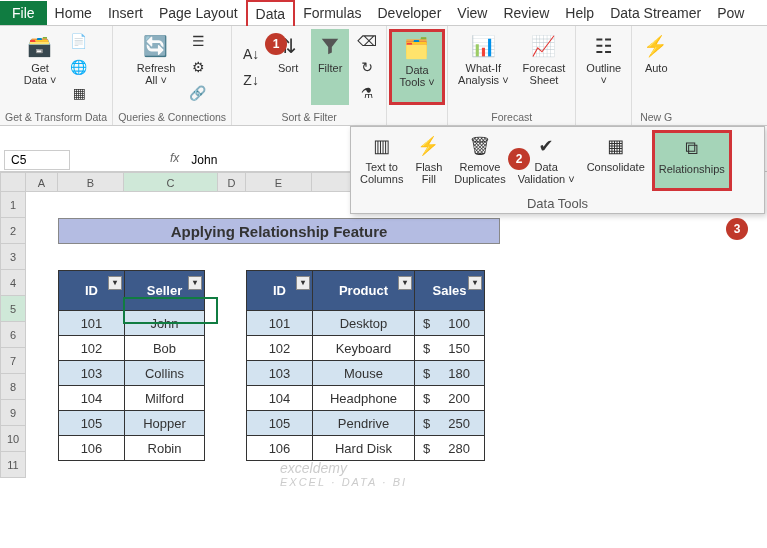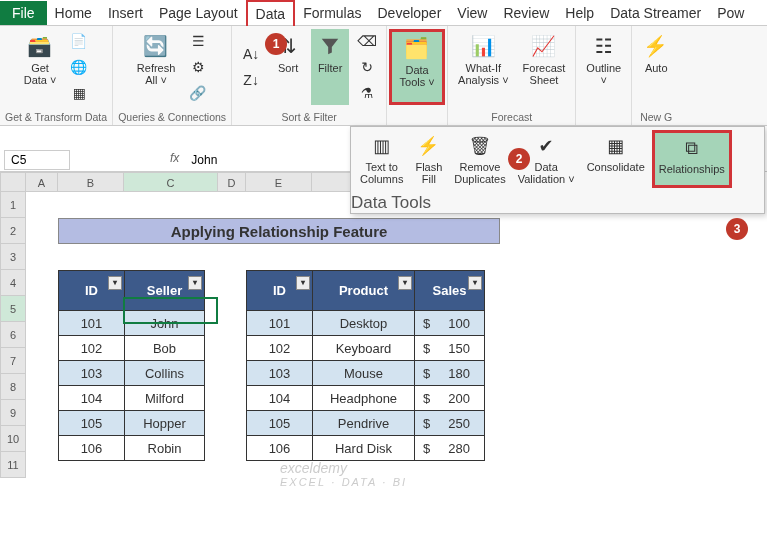--- a/index.html
+++ b/index.html
@@ -56,21 +56,21 @@
 .sales-cell .cur { float: left; }
 .sales-cell .val { float: right; padding-right: 8px; }
 
 .active-cell-outline { position: absolute; border: 2px solid #107c41; pointer-events: none; }
 
 .dropdown-panel { position: absolute; top: 126px; left: 350px; width: 415px; height: 88px; background: #f7f7f7; border: 1px solid #bbb; box-shadow: 2px 2px 6px rgba(0,0,0,0.2); display: flex; flex-direction: column; }
 .dropdown-items { display: flex; gap: 2px; padding: 3px 4px; flex: 1; }
 .dropdown-btn { display: flex; flex-direction: column; align-items: center; padding: 2px 4px; cursor: pointer; border: 1px solid transparent; justify-content: flex-start; }
 .dropdown-btn .icon { width: 26px; height: 26px; font-size: 18px; display: flex; align-items: center; justify-content: center; }
 .dropdown-btn .label { font-size: 11px; text-align: center; line-height: 1.1; margin-top: 2px; }
-.dropdown-label { font-size: 17px; color: #555; text-align: left; padding: 2px 0; }
+.dropdown-label { font-size: 13px; color: #555; text-align: center; padding: 2px 0; }
 
 .watermark { position: absolute; left: 280px; top: 460px; font-size: 14px; color: #ccc; font-style: italic; }
 .watermark small { display: block; font-size: 11px; letter-spacing: 2px; }
 </style>
 </head>
 <body>
 
 <div class="tabs">
   <div class="tab file">File</div>
   <div class="tab">Home</div>

